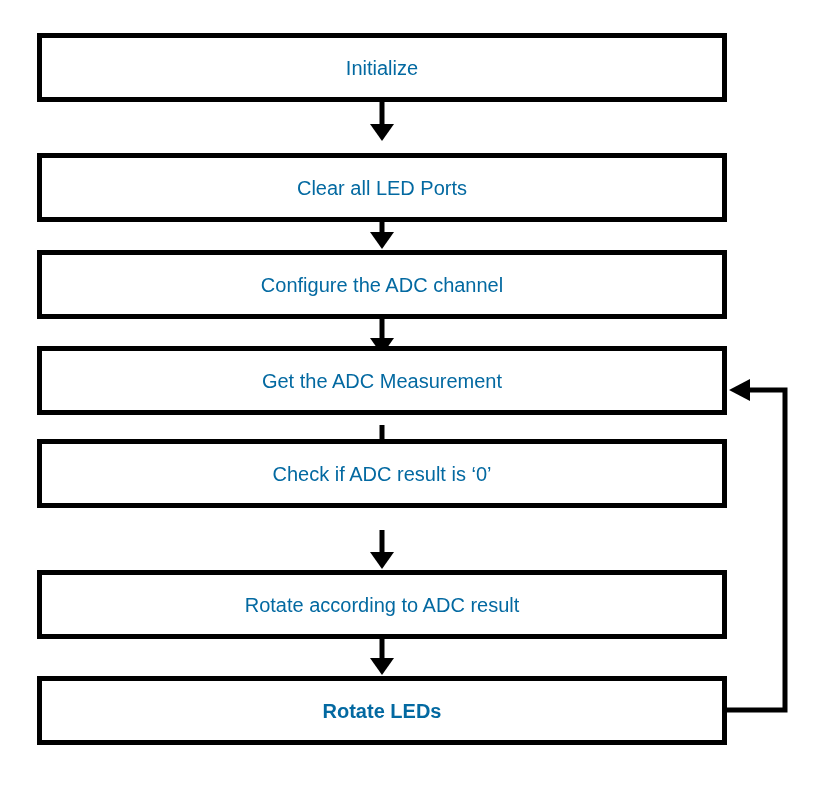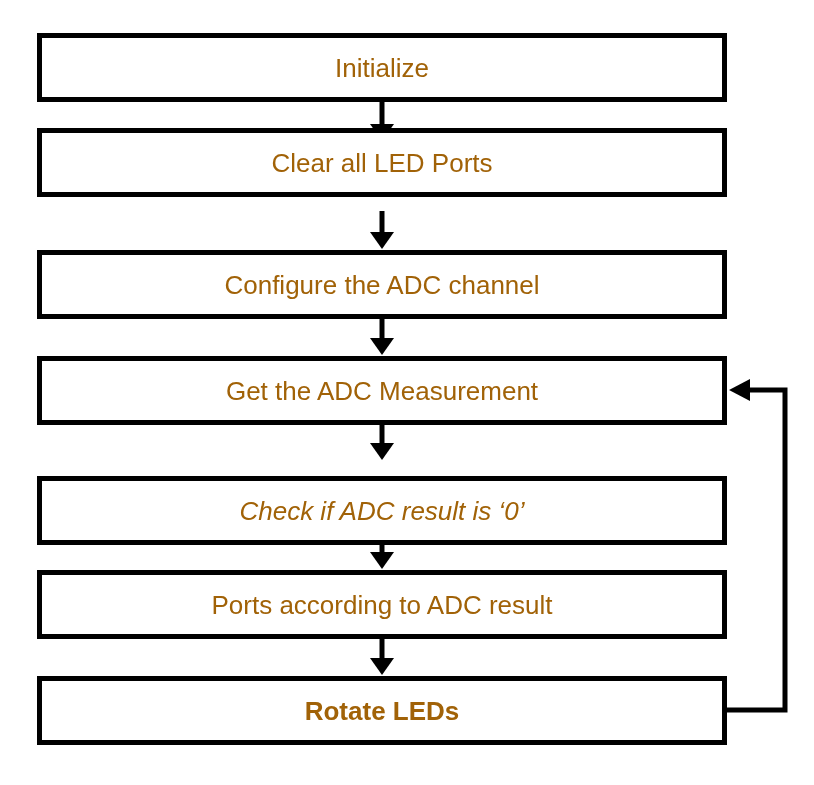--- a/index.html
+++ b/index.html
@@ -29,31 +29,31 @@
     width: 690px;
     height: 69px;
     box-sizing: border-box;
     border: 5px solid #000000;
     background: #ffffff;
     display: flex;
     align-items: center;
     justify-content: center;
   }
   .flow-box .label {
-    font-size: 26px;
-    color: #a16207;
+    font-size: 20px;
+    color: #0369a1;
     line-height: 1;
     white-space: nowrap;
     letter-spacing: 0px;
   }
   .b1 { top: 33px; }
-  .b2 { top: 128px; }
+  .b2 { top: 153px; }
   .b3 { top: 250px; justify-content: center; }
-  .b4 { top: 356px; }
-  .b5 { top: 476px; font-style: italic; }
+  .b4 { top: 346px; }
+  .b5 { top: 439px; }
   .b6 { top: 570px; }
   .b7 { top: 676px; font-weight: bold; }
 </style>
 </head>
 <body>
 
 <div class="canvas">
 
   <svg class="connectors" width="814" height="785" viewBox="0 0 814 785" xmlns="http://www.w3.org/2000/svg">
 
@@ -104,20 +104,20 @@
 
   <div class="flow-box b4">
     <span class="label">Get the ADC Measurement</span>
   </div>
 
   <div class="flow-box b5">
     <span class="label">Check if ADC result is ‘0’</span>
   </div>
 
   <div class="flow-box b6">
-    <span class="label">Ports according to ADC result</span>
+    <span class="label">Rotate according to ADC result</span>
   </div>
 
   <div class="flow-box b7">
     <span class="label">Rotate LEDs</span>
   </div>
 
 </div>
 
 </body></html>

